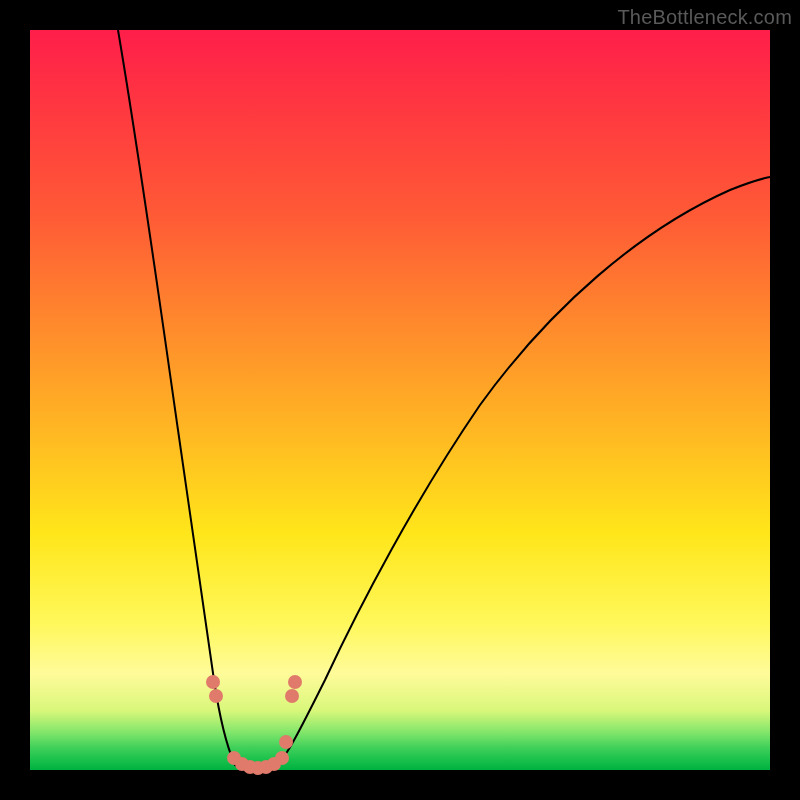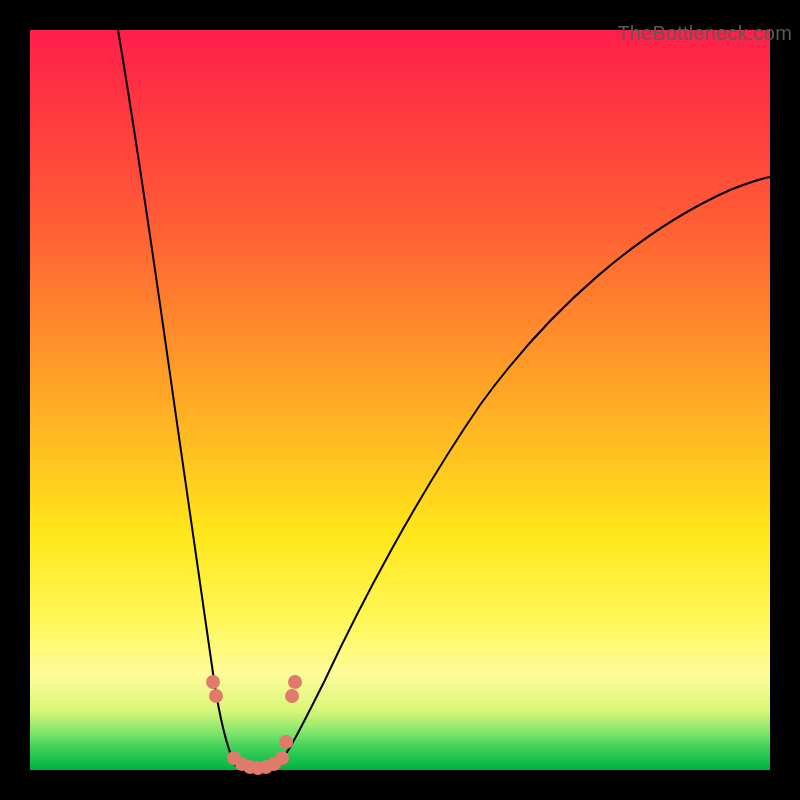--- a/index.html
+++ b/index.html
@@ -33,21 +33,21 @@
       #fffb9a 87%,
       #d8f77a 92%,
       #7fe56a 95%,
       #3fd05a 97%,
       #1cc24c 98.5%,
       #00b140 100%
     );
   }
   .watermark {
     position: absolute;
-    top: 22px;
+    top: 6px;
     right: 8px;
     font-family: "Segoe UI", Arial, sans-serif;
     font-size: 20px;
     font-weight: 500;
     color: #5a5a5a;
     letter-spacing: 0.2px;
   }
   svg.curves {
     position: absolute;
     left: 30px;

